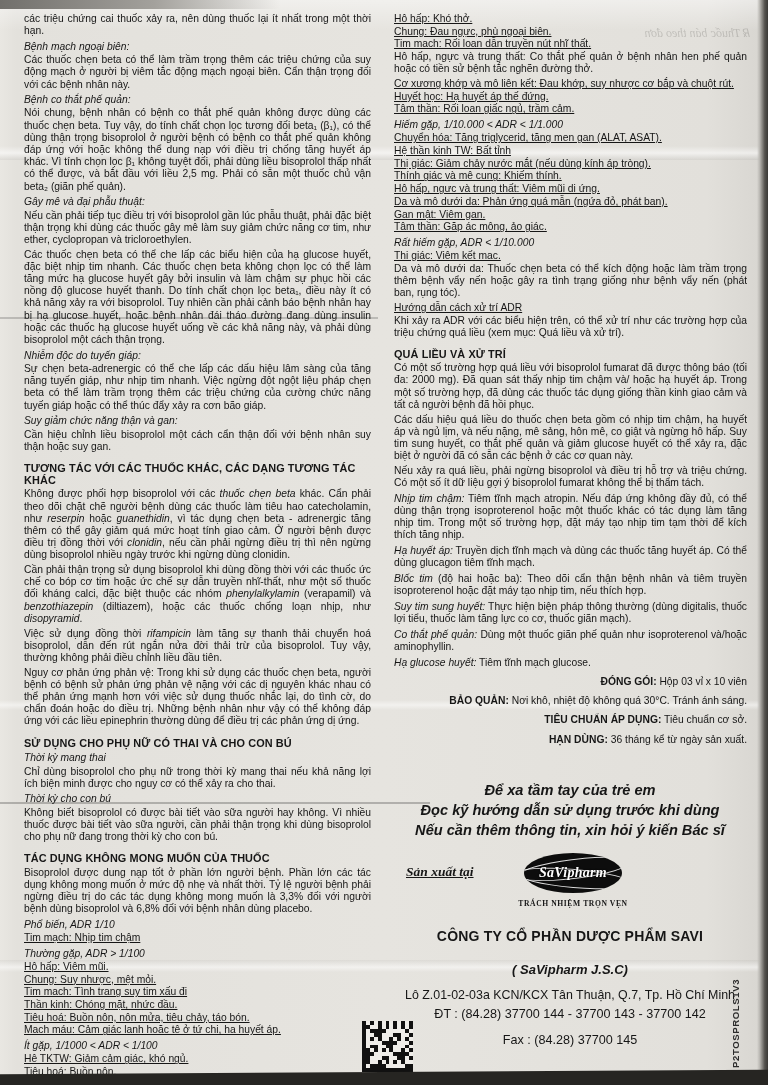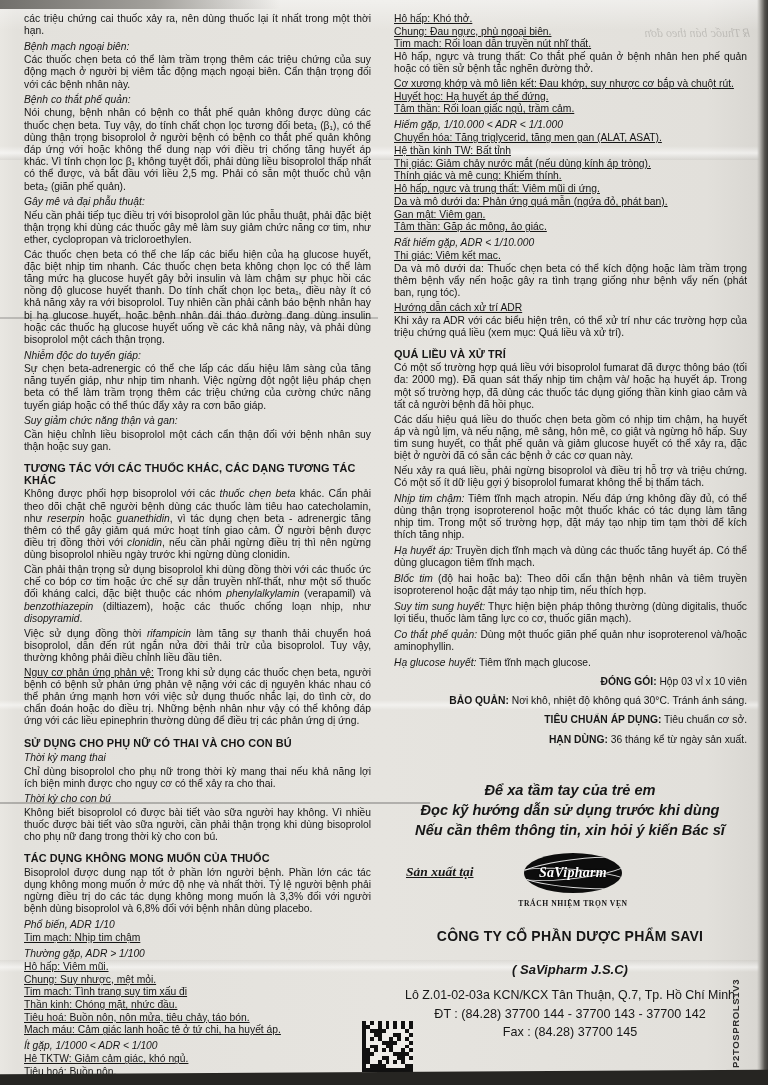--- a/index.html
+++ b/index.html
@@ -10,21 +10,21 @@
       linear-gradient(90deg, #e9e7e2 0,#e3e1dc 16px,#e6e4df 50%,#e2e0db 92%,#d7d5d0 100%),
       #e3e1dc;}
   
   .col{position:absolute;top:13px;font-size:10.3px;line-height:12.2px;text-align:justify;}
   .col-left{left:24px;width:347px;}
   .col-right{left:394px;width:353px;height:768px;overflow:hidden;}
   .col p{margin:0 0 2.5px;}
   .b-line{margin:0 0 0.5px !important;text-align:left;text-decoration:underline;}
   .b-h-italic{font-style:italic;margin:3.5px 0 1px !important;text-align:left;}
   .b-h-bold{font-weight:700;font-size:10.9px;margin:9px 0 2px !important;text-align:left;letter-spacing:.1px;}
-  .b-p-lead-underline .lead{text-decoration:underline;}
+  .b-p-lead-underline .lead{}
   .b-p-lead-italic{margin:3.5px 0 3px !important;}
   .b-p-lead-italic .lead{font-style:italic;}
   .b-p-lead-bold{margin:7px 0 5px !important;text-align:right;}
   .b-p-lead-bold .lead{font-weight:700;}
   
   .warnings{position:absolute;left:384px;top:780px;width:372px;text-align:center;
     font-weight:700;font-style:italic;font-size:14.6px;line-height:20px;}
   .made-in{position:absolute;left:406px;top:864px;font-size:13.5px;font-style:italic;font-weight:700;
     text-decoration:underline;font-family:"Liberation Serif","DejaVu Serif",serif;}
   .logo{position:absolute;left:524px;top:853px;width:98px;height:40px;background:#0d0d0d;
@@ -34,21 +34,21 @@
   .ring2{width:116%;height:42%;left:-8%;top:40%;transform:rotate(5deg);}
   .logo .logo-text{position:relative;color:#fff;font-weight:700;font-style:italic;font-size:14px;
     letter-spacing:.3px;text-shadow:0 0 2px #000;font-family:Liberation Serif, serif;}
   .logo-caption{position:absolute;left:512px;top:899px;width:122px;text-align:center;
     font-family:"Liberation Serif","DejaVu Serif",serif;font-weight:700;font-size:7.6px;letter-spacing:.6px;}
   .company{position:absolute;left:384px;top:928px;width:372px;text-align:center;}
   .company .name{font-weight:700;font-size:14px;letter-spacing:.2px;}
   .company .jsc{font-weight:700;font-style:italic;font-size:13px;margin-top:18px;}
   .company .addr{font-size:12.4px;margin-top:11px;}
   .company .tel{font-size:12.6px;margin-top:5px;}
-  .company .fax{font-size:12.6px;margin-top:4px;}
+  .company .fax{font-size:12.6px;margin-top:12px;}
   
   .barcode{position:absolute;left:362px;top:1021px;width:51px;height:51px;background:#efede9;}
   .barcode div{position:absolute;background:#111;}
   .side-code{position:absolute;left:730px;top:958px;height:110px;writing-mode:vertical-rl;
     transform:rotate(180deg);font-size:9.6px;letter-spacing:.6px;color:#2c2c2c;font-weight:700;}
   .edge-right{position:absolute;right:0;top:0;width:11px;height:1085px;
     background:linear-gradient(90deg,rgba(0,0,0,0) 0,#b9b7b2 25%,#55534f 70%,#3a3936 100%);}
   .edge-bottom{position:absolute;left:-4px;top:1072px;width:780px;height:16px;background:#262522;
     transform:rotate(-.35deg);}
   .edge-top{position:absolute;left:0;top:0;width:280px;height:9px;

